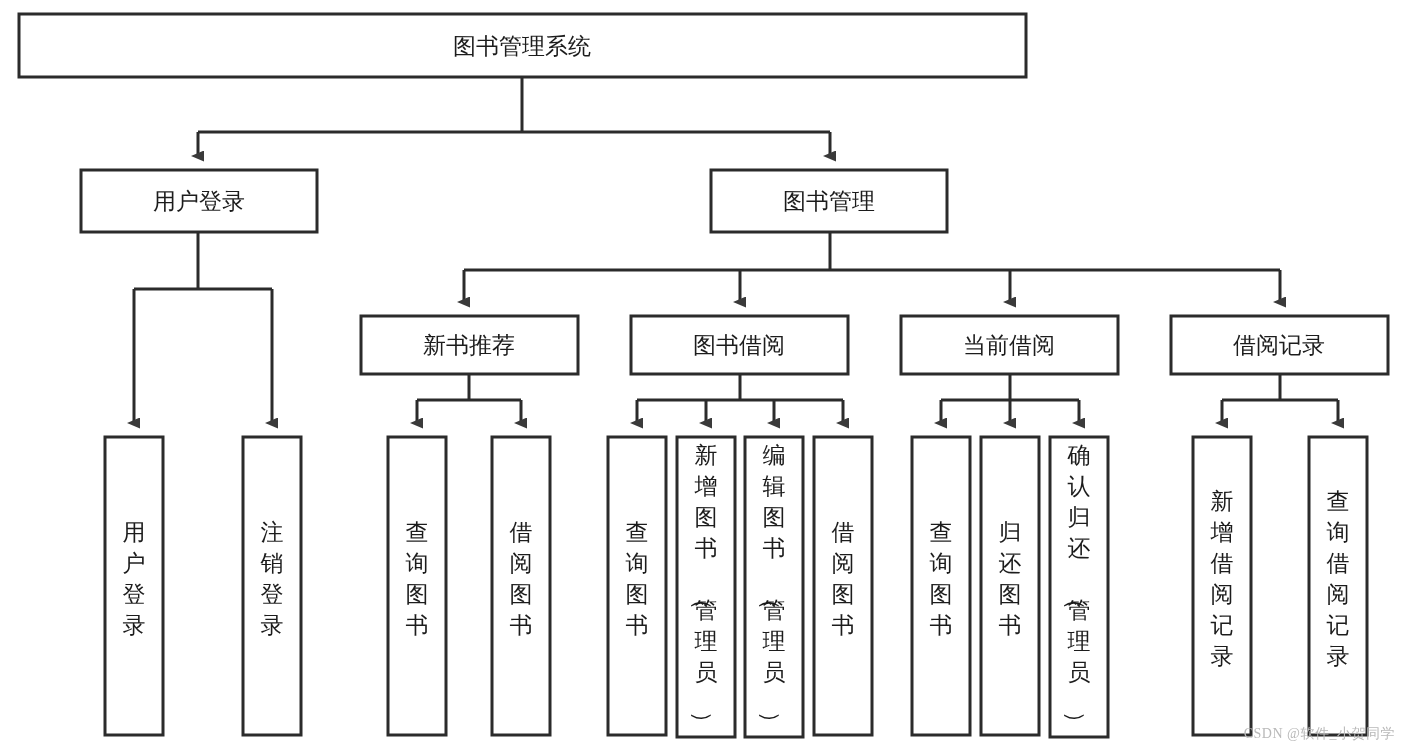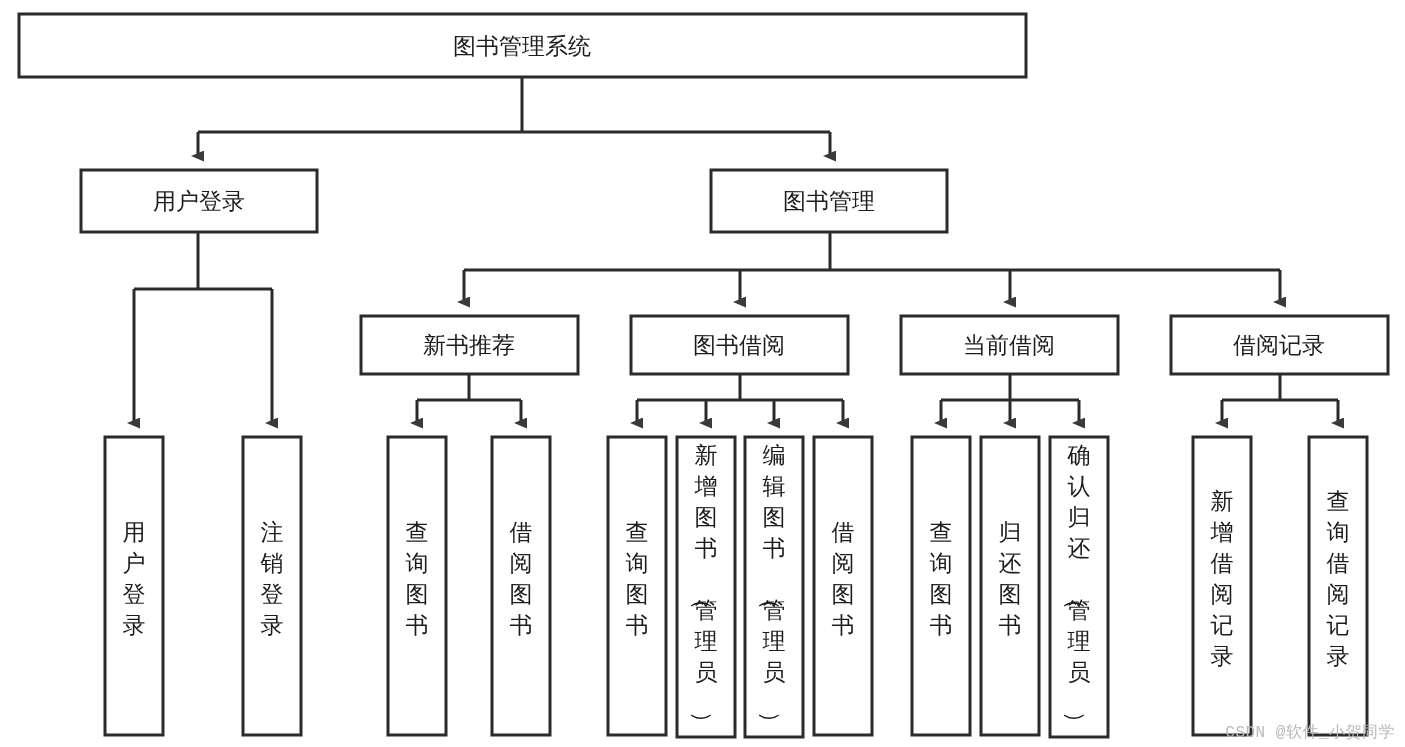--- a/index.html
+++ b/index.html
@@ -51,22 +51,22 @@
   .node-label-vert {
     font-family: "DejaVu Sans", "Liberation Sans", sans-serif;
     fill: #1c1c1c;
     font-size: 23px;
     text-anchor: middle;
   }
   .watermark {
     position: absolute;
     right: 10px;
     bottom: 4px;
-    font-family: Liberation Mono, monospace;
-    font-size: 16px;
+    font-family: Liberation Serif, serif;
+    font-size: 14px;
     color: #b9b9b9;
     letter-spacing: 0.5px;
     white-space: nowrap;
   }
 </style>
 </head>
 <body>
 
 <div id="diagram-root">
   <svg class="flow" viewBox="0 0 1405 747" xmlns="http://www.w3.org/2000/svg">

